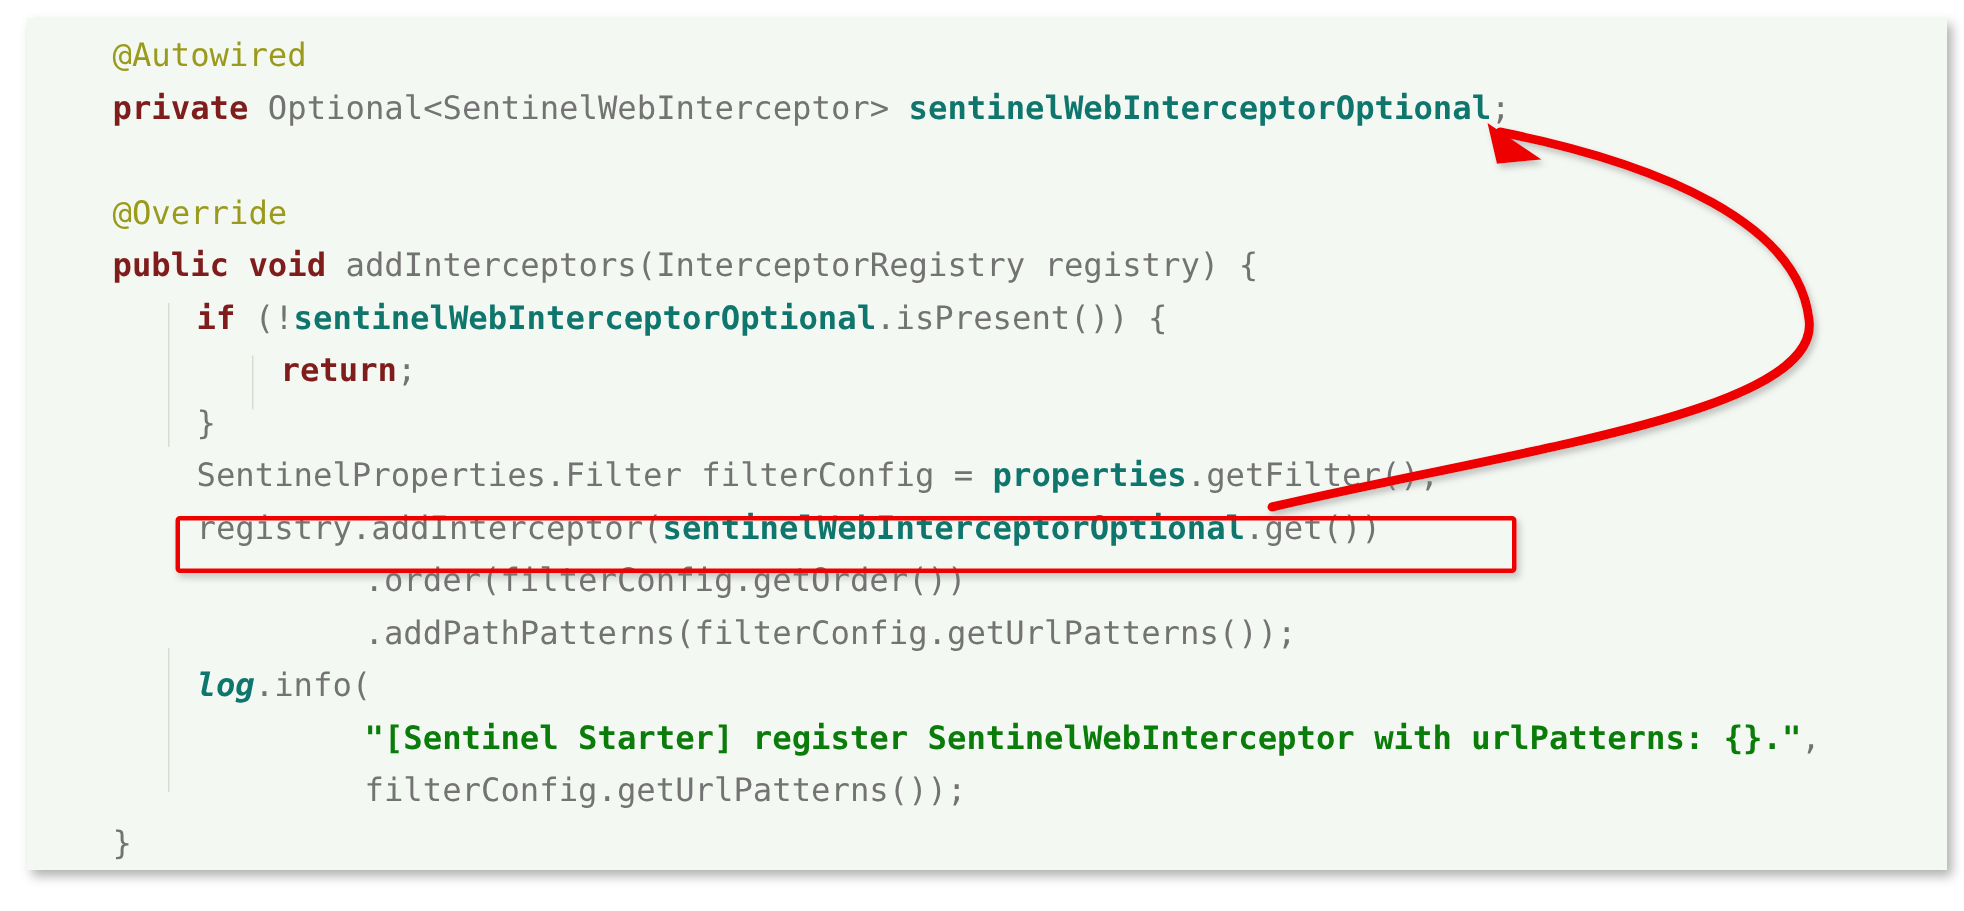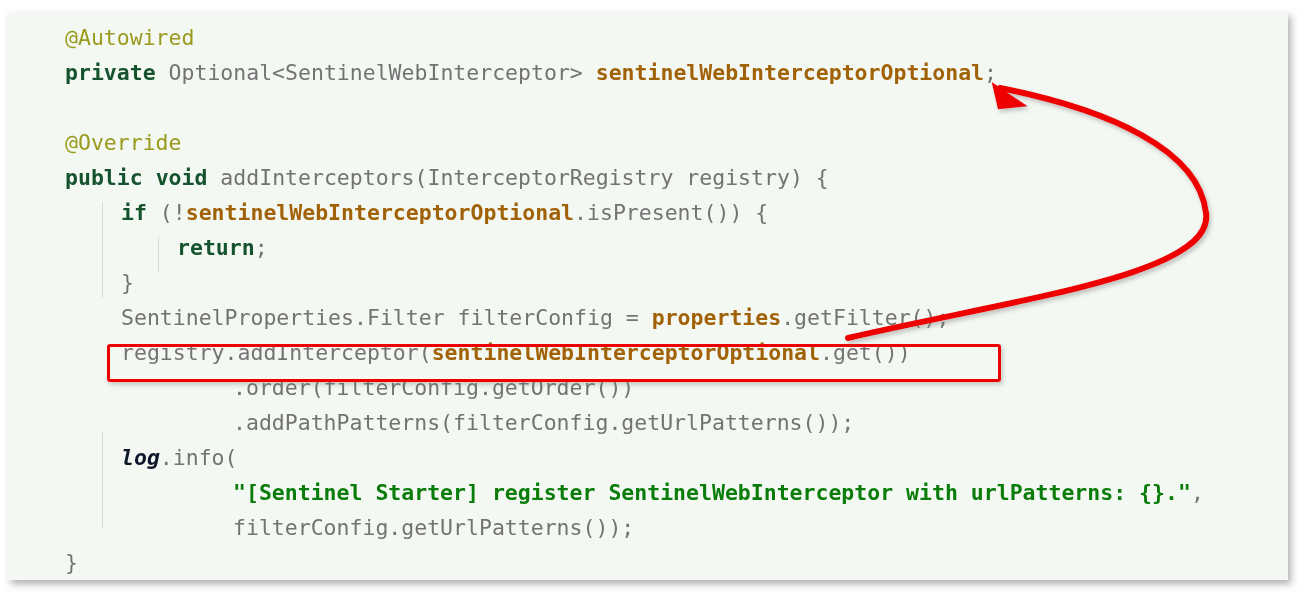--- a/index.html
+++ b/index.html
@@ -12,21 +12,21 @@
   }
   #root {
     position: relative;
     width: 1309px;
     height: 607px;
     background: #ffffff;
   }
   
   #code-panel {
     position: absolute;
-    left: 8px;
+    left: 18px;
     top: 12px;
     width: 1280px;
     height: 568px;
     background: #f4f8f2;
     box-shadow: 3px 4px 7px rgba(80,80,80,0.45);
     overflow: hidden;
     text-decoration: underline;
   }
   #code-lines {
     position: absolute;
@@ -40,23 +40,23 @@
     color: #1a1a1a;
     white-space: pre;
   }
   .ln {
     height: 35px;
     padding-left: 57px;
     white-space: pre;
   }
   
   .t-anno  { color: #9a9a1c; }
-  .t-kw    { color: #14532d; font-weight: bold; }
-  .t-fld   { color: #a16207; font-weight: bold; }
-  .t-log   { color: #0f172a; font-weight: bold; font-style: italic; }
+  .t-kw    { color: #7f1d1d; font-weight: bold; }
+  .t-fld   { color: #0f766e; font-weight: bold; }
+  .t-log   { color: #0f766e; font-weight: bold; font-style: italic; }
   .t-str   { color: #0a7c0a; font-weight: bold; }
   .t-plain { color: #737373; }
 
   
   .guide {
     position: absolute;
     width: 1px;
     background: #d5dcd2;
   }
 

